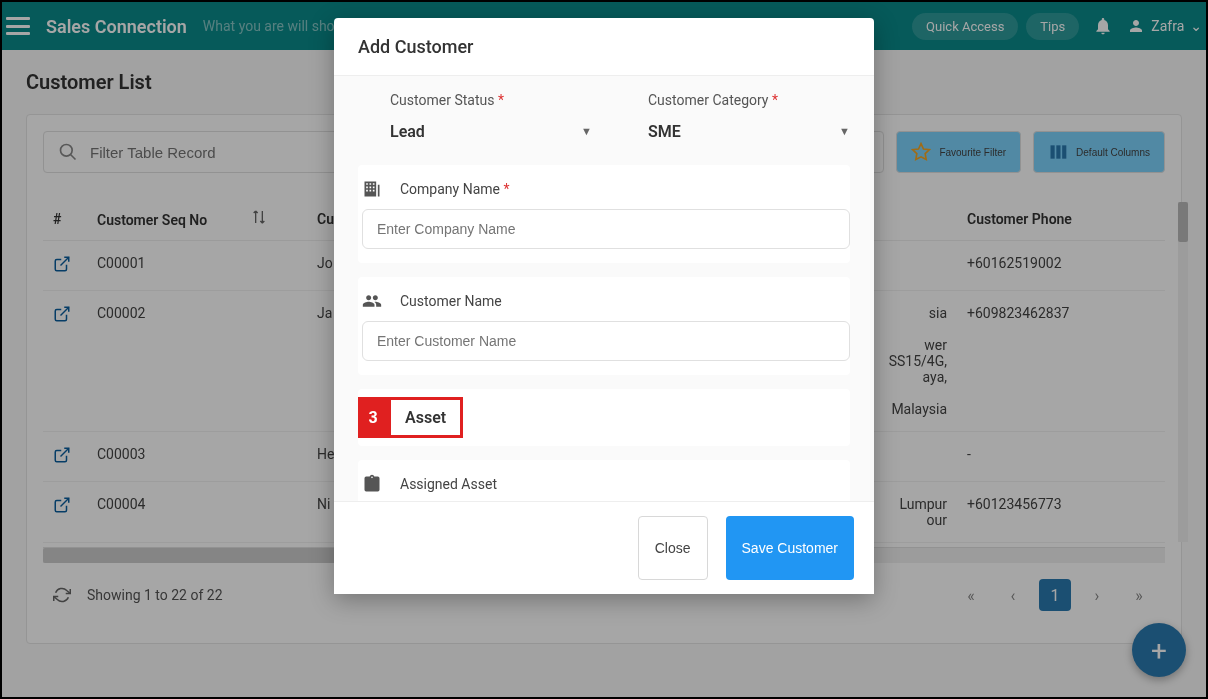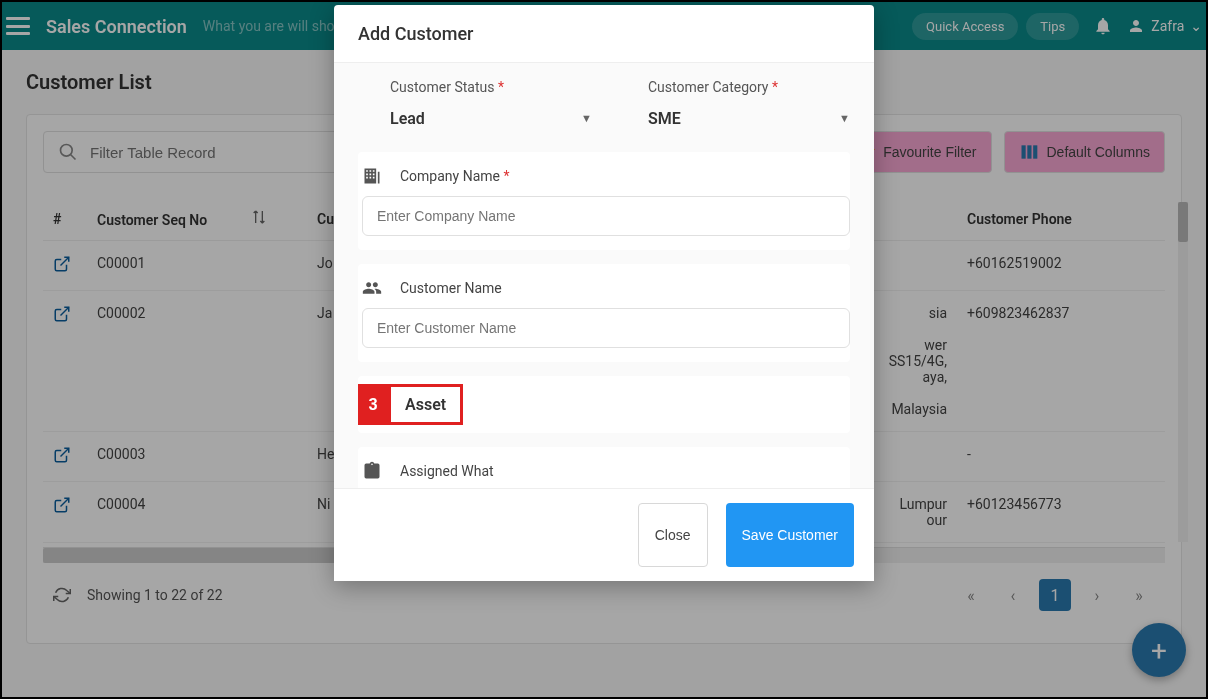--- a/index.html
+++ b/index.html
@@ -14,21 +14,21 @@
 .bell { width: 20px; height: 20px; cursor: pointer; margin: 0 6px; }
 .user { display: flex; align-items: center; gap: 6px; cursor: pointer; font-size: 14px; }
 
 .page { padding: 20px 24px; background: #f9f9f9; height: calc(100% - 48px); }
 .page-title { font-size: 20px; font-weight: 600; color: #333; margin-bottom: 20px; }
 .card { background: #fff; border: 1px solid #e5e5e5; border-radius: 4px; padding: 16px; }
 .filter-row { display: flex; align-items: center; gap: 12px; margin-bottom: 24px; }
 .search-box { flex: 1; display: flex; align-items: center; border: 1px solid #e0e0e0; border-radius: 4px; padding: 10px 14px; gap: 12px; }
 .search-icon { width: 20px; height: 20px; color: #888; }
 .search-input { border: none; outline: none; flex: 1; font-size: 15px; color: #666; }
-.action-btn { display: flex; align-items: center; gap: 8px; border: 1px solid #e0e0e0; border-radius: 4px; padding: 10px 14px; background: #f9a8d4; cursor: pointer; font-size: 14px; color: #444; }
+.action-btn { display: flex; align-items: center; gap: 8px; border: 1px solid #e0e0e0; border-radius: 4px; padding: 10px 14px; background: #7dd3fc; cursor: pointer; font-size: 10px; color: #444; }
 .star-icon { color: #f5a623; width: 20px; height: 20px; }
 .cols-icon { color: #2a7ab0; width: 20px; height: 20px; }
 
 table { width: 100%; border-collapse: collapse; }
 thead th { text-align: left; padding: 12px 10px; font-size: 14px; font-weight: 600; color: #333; border-bottom: 1px solid #eee; }
 tbody td { padding: 14px 10px; font-size: 14px; color: #444; border-bottom: 1px solid #f2f2f2; vertical-align: top; }
 .open-icon { color: #0a5f9e; width: 18px; height: 18px; cursor: pointer; }
 .sort-icon { color: #666; width: 16px; height: 16px; margin-left: 40px; }
 
 .table-scroll { overflow-x: hidden; width: 100%; }
@@ -40,21 +40,21 @@
 .footer-row { display: flex; align-items: center; padding: 16px 10px; gap: 16px; }
 .reload-icon { color: #666; width: 18px; height: 18px; cursor: pointer; }
 .showing { color: #555; font-size: 14px; }
 .pager { margin-left: auto; display: flex; align-items: center; gap: 10px; color: #888; }
 .page-btn { width: 32px; height: 32px; display: flex; align-items: center; justify-content: center; border-radius: 4px; cursor: pointer; }
 .page-btn.active { background: #2a7ab0; color: #fff; }
 
 .fab { position: absolute; right: 20px; bottom: 20px; width: 54px; height: 54px; border-radius: 50%; background: #2a7ab0; color: #fff; display: flex; align-items: center; justify-content: center; font-size: 28px; cursor: pointer; box-shadow: 0 3px 8px rgba(0,0,0,0.3); }
 
 .overlay { position: absolute; inset: 0; background: rgba(0,0,0,0.35); }
-.modal { position: absolute; left: 50%; top: 3px; transform: translateX(-50%); width: 540px; background: #fff; border-radius: 4px; box-shadow: 0 6px 24px rgba(0,0,0,0.3); display: flex; flex-direction: column; max-height: 576px; }
+.modal { position: absolute; left: 50%; top: 16px; transform: translateX(-50%); width: 540px; background: #fff; border-radius: 4px; box-shadow: 0 6px 24px rgba(0,0,0,0.3); display: flex; flex-direction: column; max-height: 576px; }
 .modal-header { padding: 18px 24px; font-size: 18px; font-weight: 500; color: #333; border-bottom: 1px solid #eee; }
 .modal-body { padding: 16px 24px; overflow-y: auto; flex: 1; background: #fafafa; }
 .modal-body::-webkit-scrollbar { width: 8px; }
 .modal-body::-webkit-scrollbar-thumb { background: #ccc; border-radius: 4px; }
 .form-row { display: flex; gap: 24px; margin-bottom: 16px; }
 .form-col { flex: 1; margin-left: 32px; }
 .label { font-size: 14px; color: #555; margin-bottom: 6px; display: block; }
 .req { color: #d33; }
 .select { display: flex; align-items: center; justify-content: space-between; padding: 8px 0; font-weight: 600; color: #333; cursor: pointer; }
 .caret { font-size: 11px; color: #666; }
@@ -278,21 +278,21 @@
         <div class="asset-badge">3</div>
         <div class="asset-box">Asset</div>
       </div>
     </div>
 
     <div class="section">
       <div class="section-head">
         <svg class="sec-icon" viewBox="0 0 24 24" fill="#555">
             <path d="M19 3h-4.2A3 3 0 0 0 12 1a3 3 0 0 0-2.8 2H5a2 2 0 0 0-2 2v14a2 2 0 0 0 2 2h14a2 2 0 0 0 2-2V5a2 2 0 0 0-2-2zm-7 0a1 1 0 1 1 0 2 1 1 0 0 1 0-2z"></path>
           </svg>
-        <span class="sec-label">Assigned What</span>
+        <span class="sec-label">Assigned Asset</span>
       </div>
       <div class="assigned" style="margin-left:34px;">
         <div class="chip">
           <div class="avatar">Z</div>
           <span>Zafra</span>
         </div>
         <div class="add-assign">
           <span class="plus">+</span>
           <span>Add Assign</span>
         </div>

